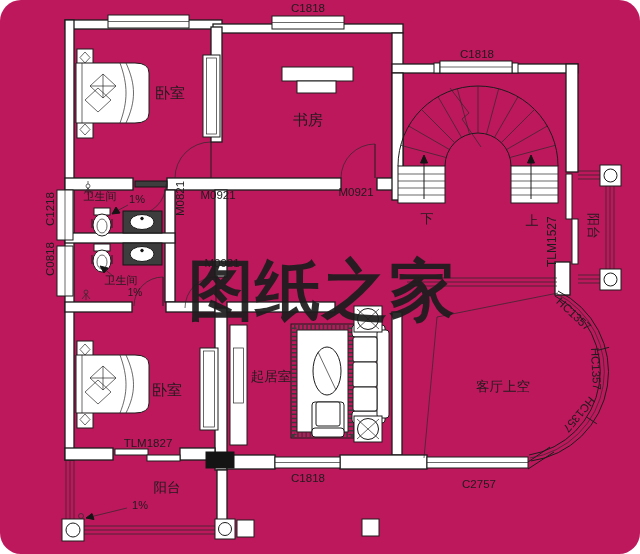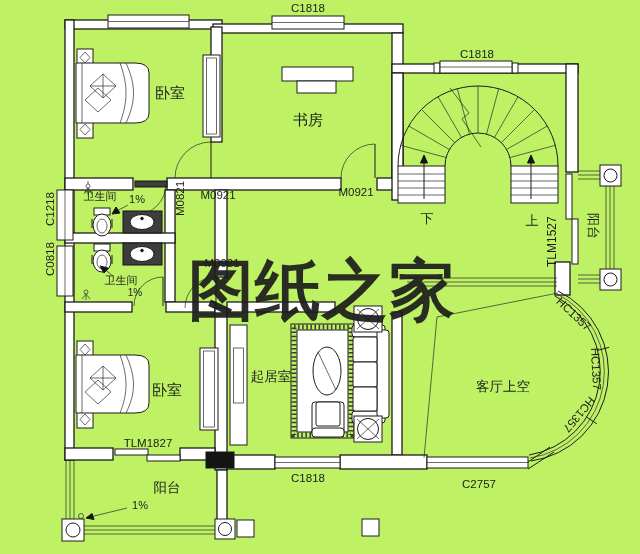--- a/index.html
+++ b/index.html
@@ -1,16 +1,16 @@
 <!DOCTYPE html>
 <html><head>
 <meta charset="utf-8">
 <style>
   html,body{margin:0;padding:0;background:#fff;}
-  .stage{width:640px;height:554px;position:relative;background:#bef264;overflow:hidden;}
+  .stage{width:640px;height:554px;position:relative;background:#be185d;overflow:hidden;border-radius:21px;}
   svg{display:block;}
   svg text{font-family:"Liberation Sans","DejaVu Sans",sans-serif;fill:#1c1c1c;}
   .cjk{font-family:"DejaVu Sans","Liberation Sans",sans-serif;}
   .w{fill:#ffffff;stroke:#1c1c1c;stroke-width:1.3;}
   .blk{fill:#141414;stroke:#141414;}
   .ln{fill:none;stroke:#1c1c1c;stroke-width:1;}
   .tn{fill:none;stroke:#2a2a2a;stroke-width:0.7;}
   .fx{fill:#ffffff;stroke:#1c1c1c;stroke-width:1;}
   .dk{fill:#3d3d3d;stroke:#141414;stroke-width:1;}
   .hatch{fill:none;stroke:#3a3a3a;stroke-width:5;stroke-dasharray:1.5 2.6;}

